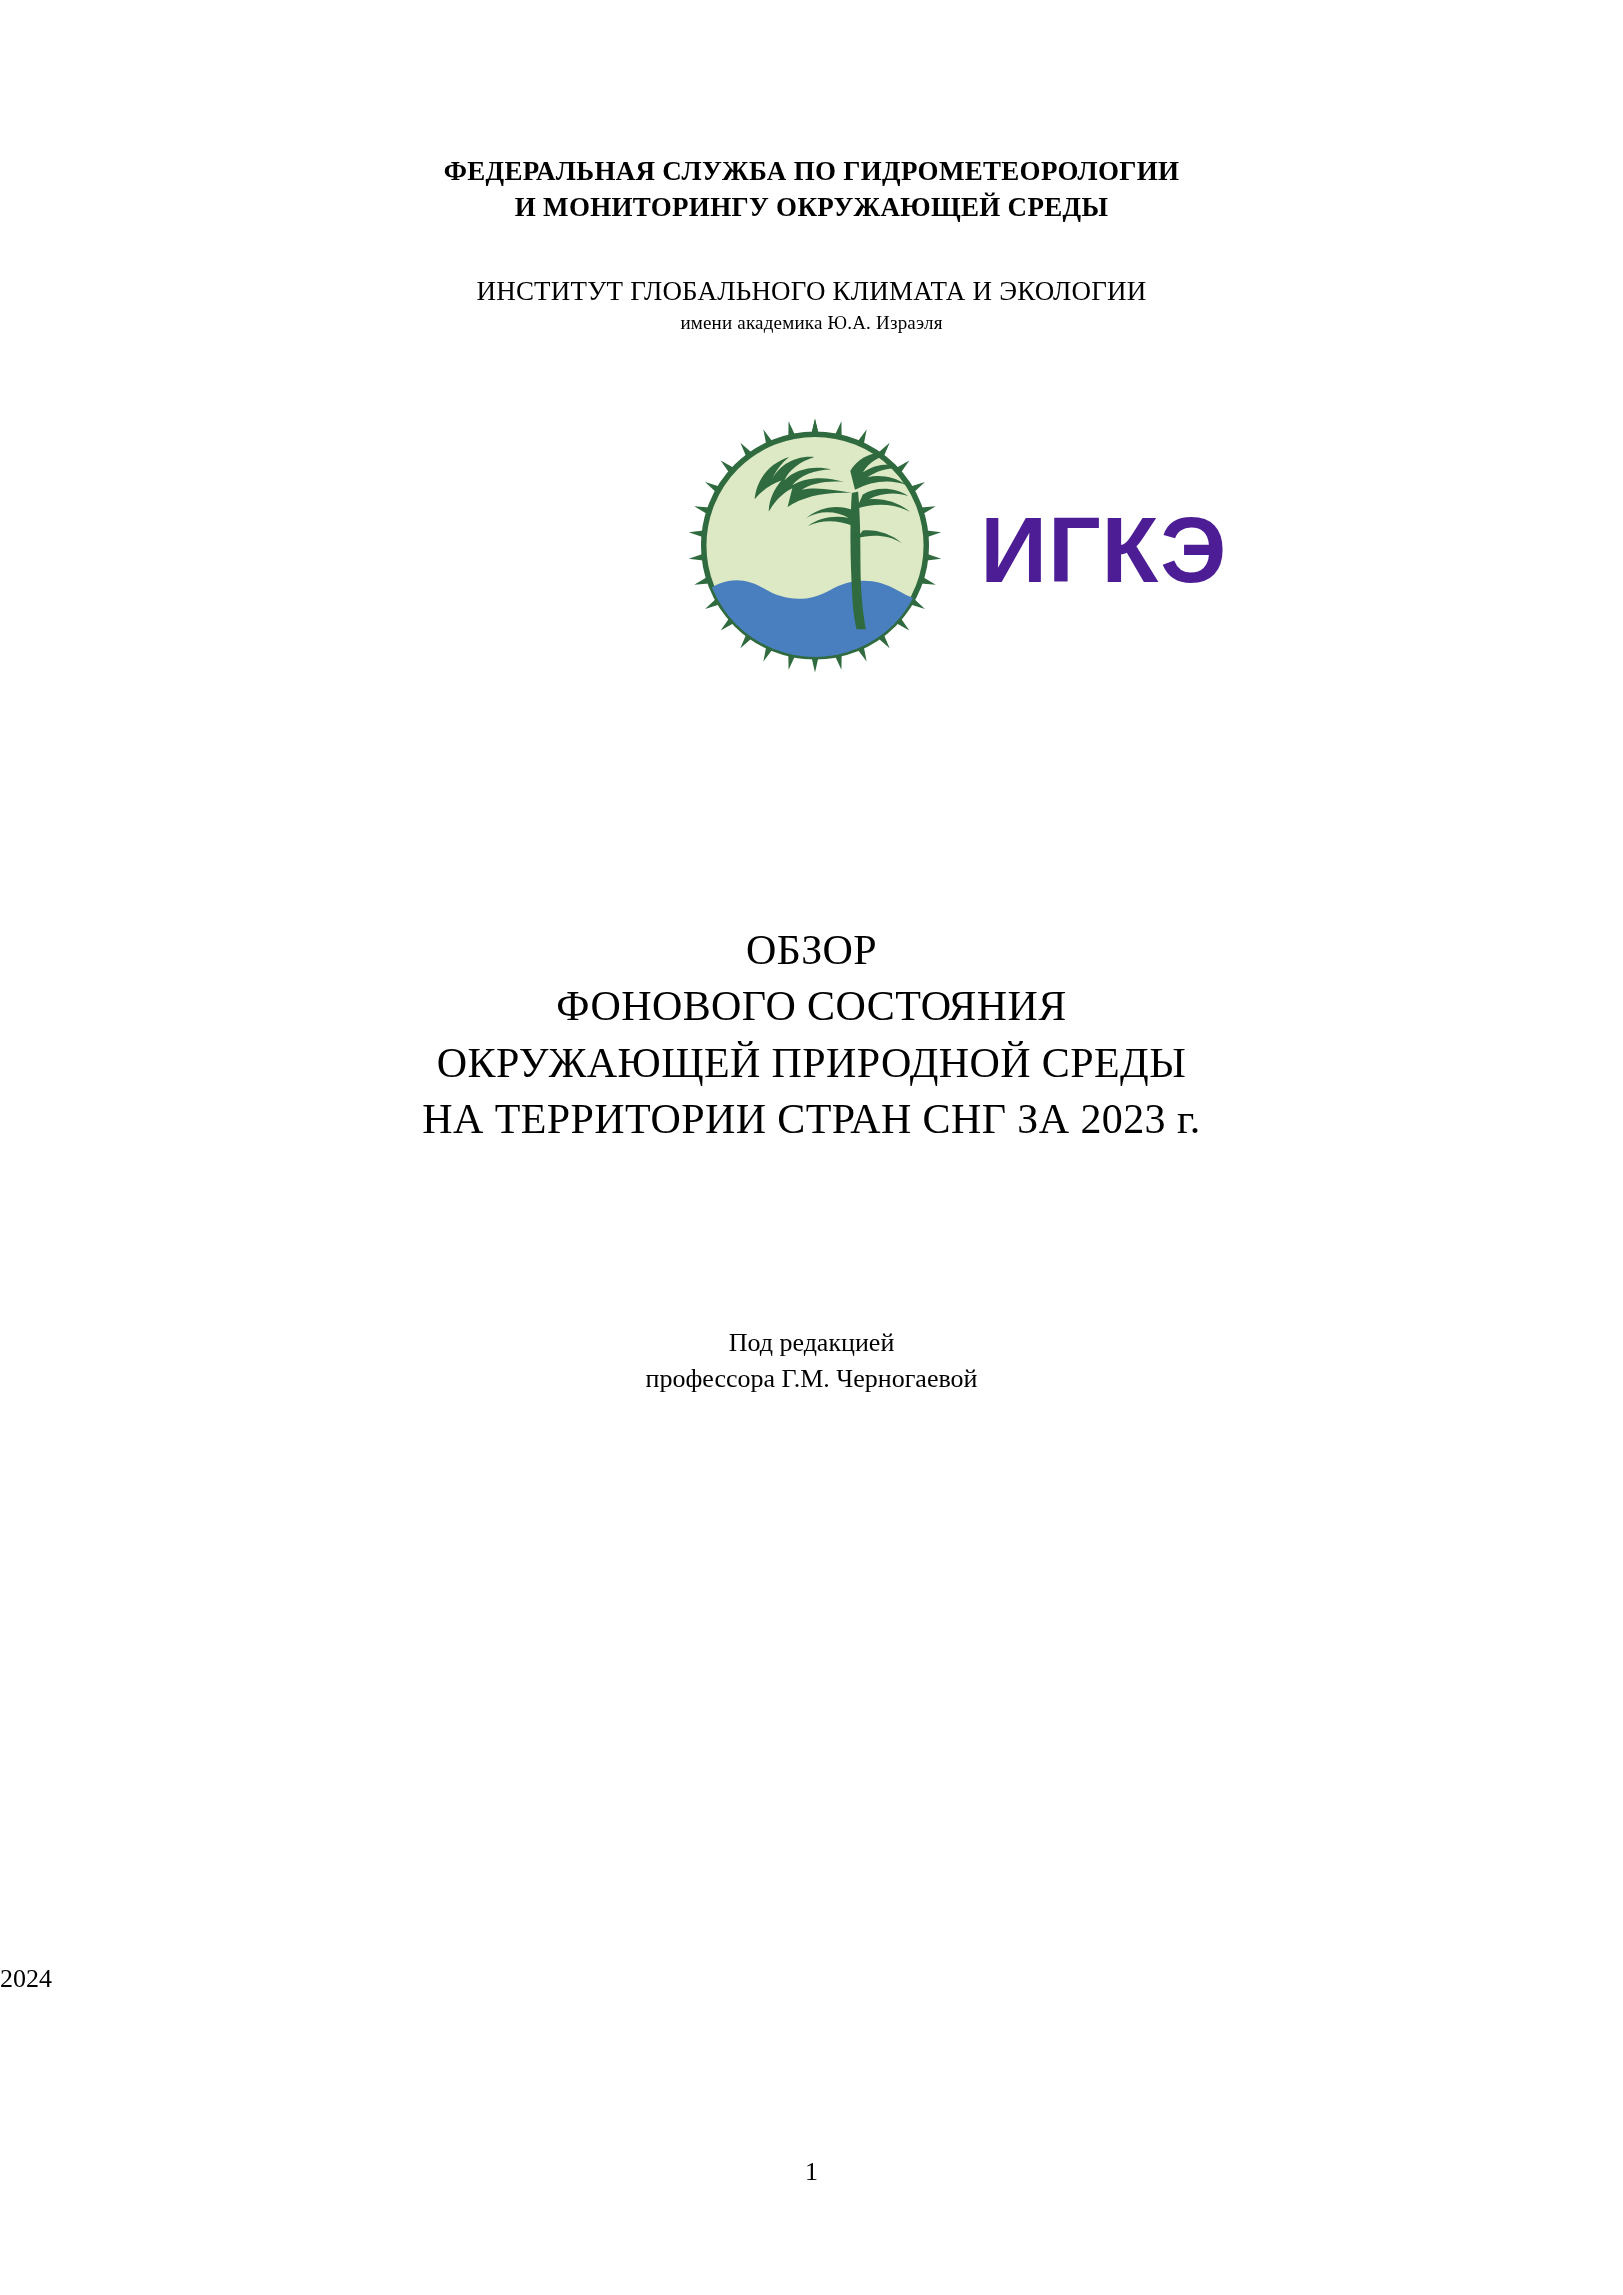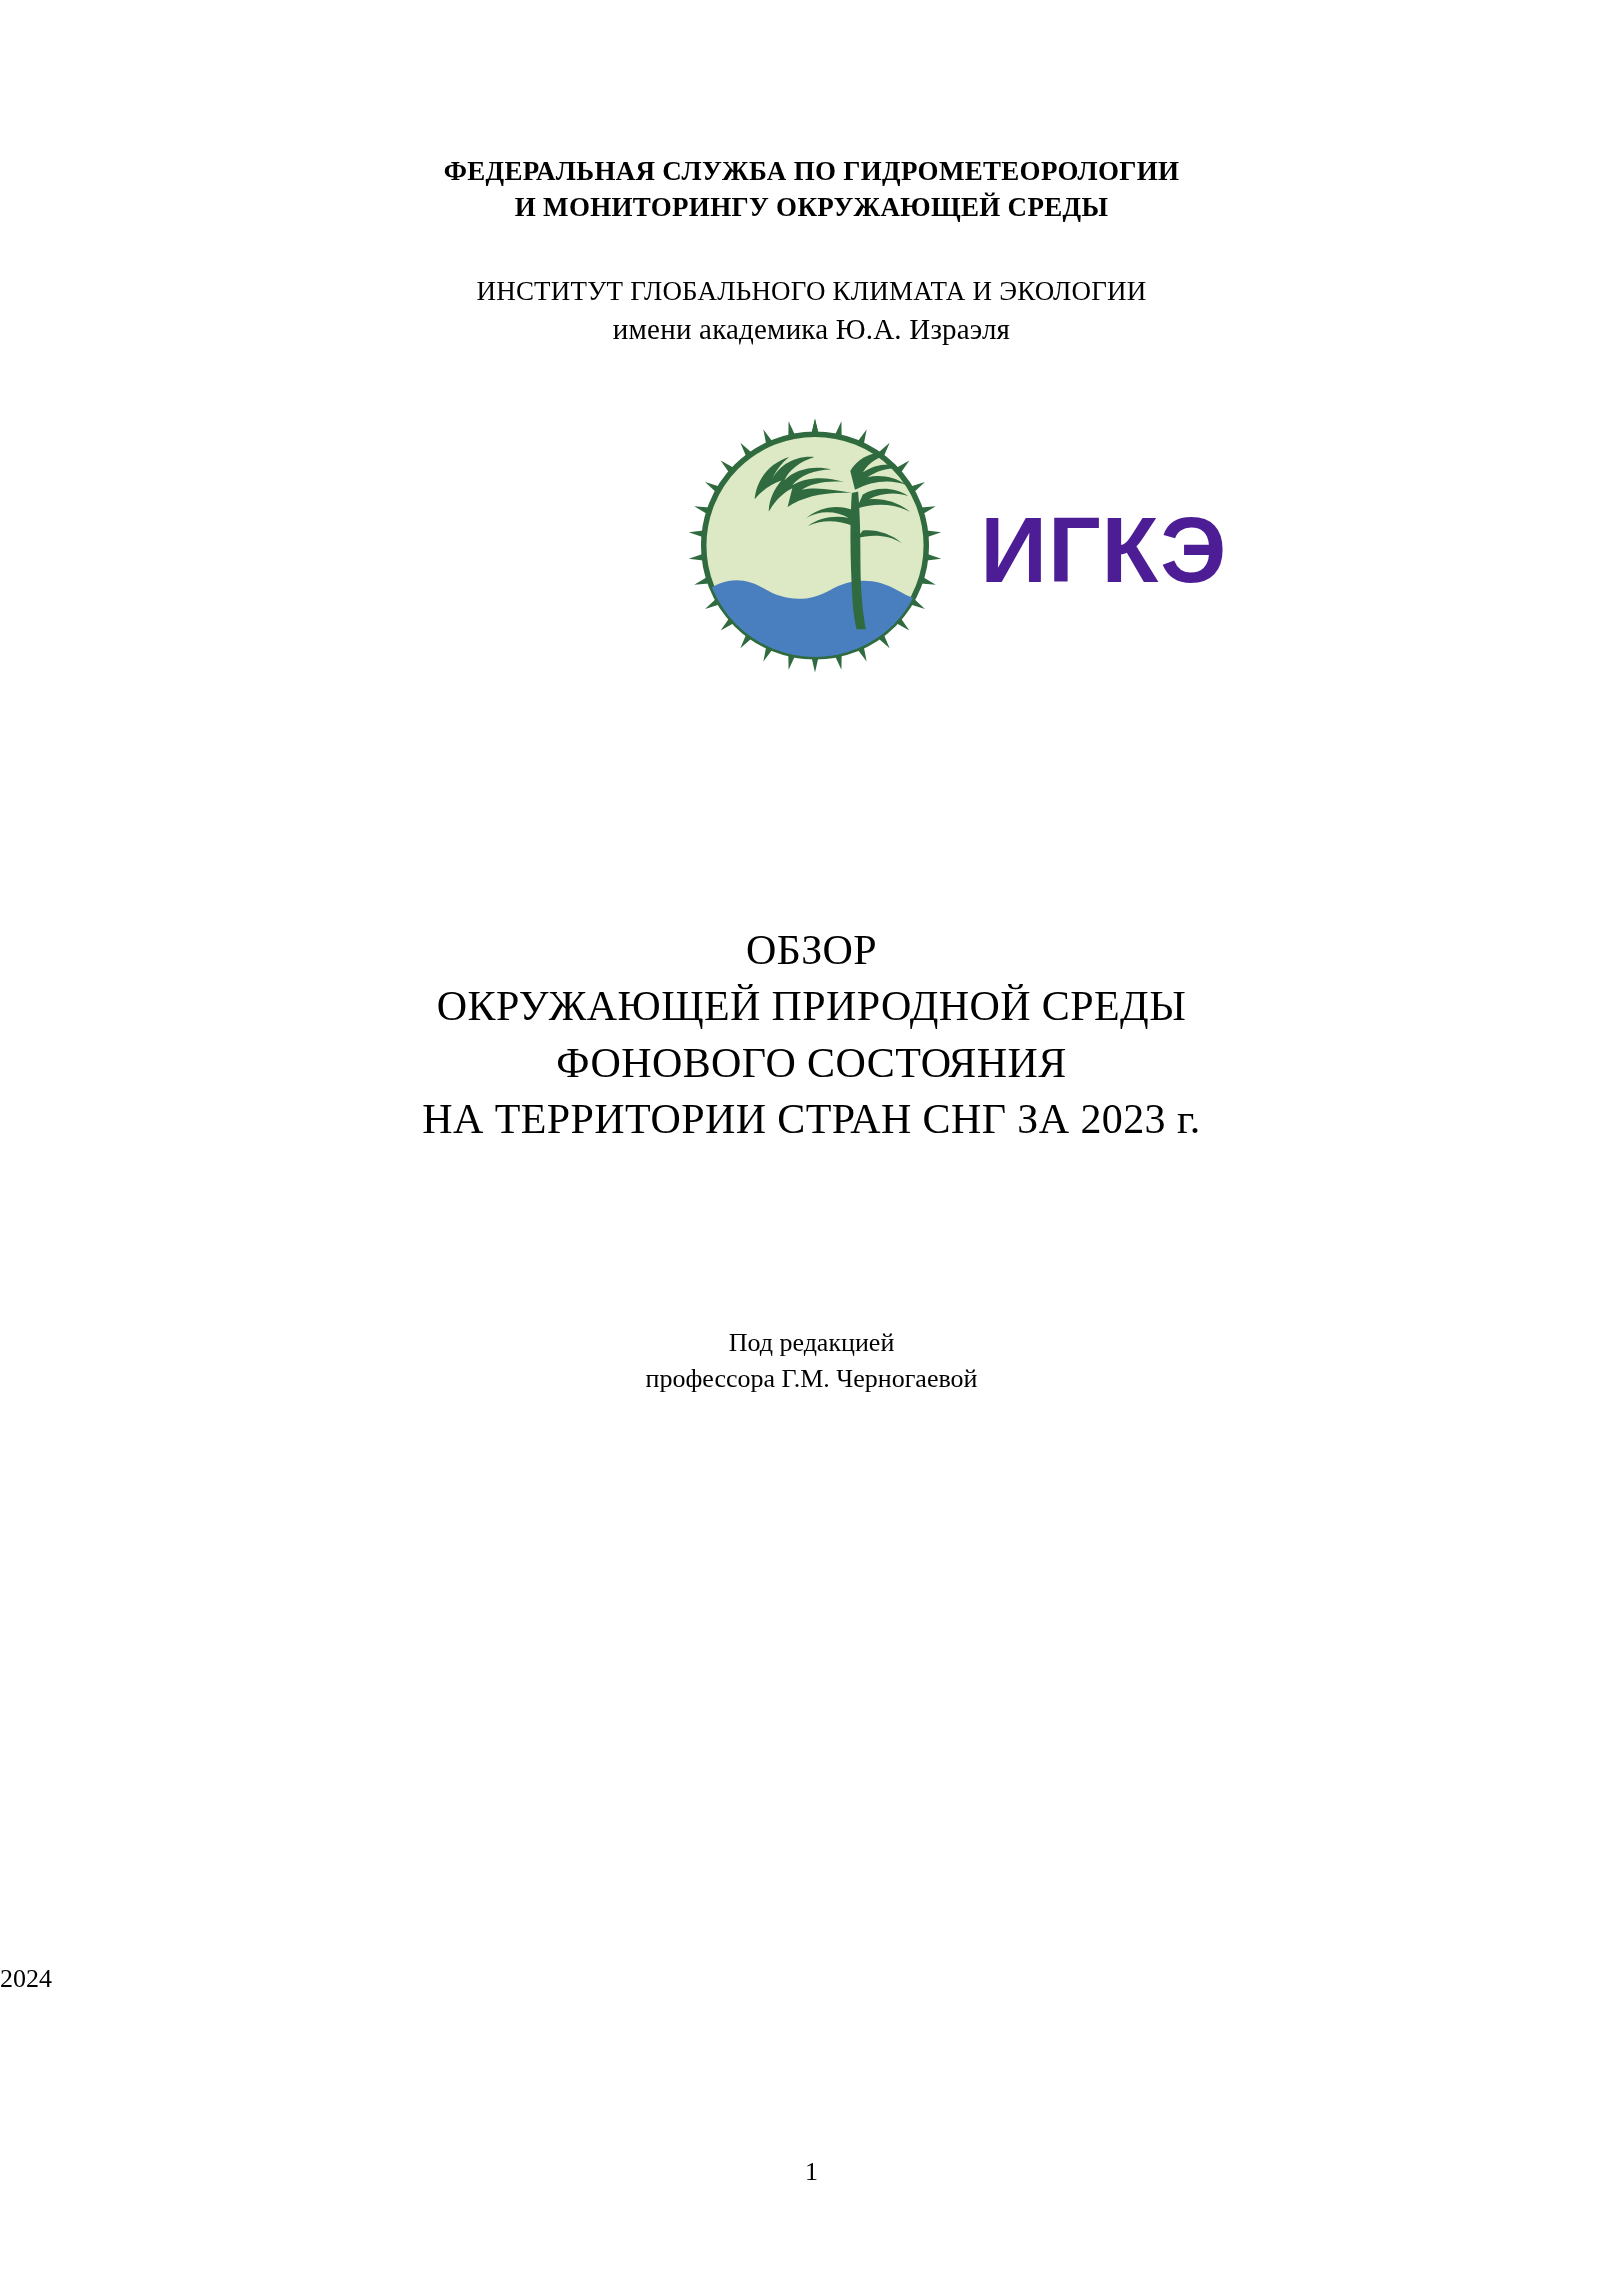--- a/index.html
+++ b/index.html
@@ -41,21 +41,21 @@
   }
   .institute-block {
     margin-top: 49px;
   }
   .institute-line {
     font-size: 27px;
     line-height: 1.32;
     letter-spacing: 0.2px;
   }
   .institute-line.sub {
-    font-size: 29px;
+    font-size: 19px;
   }
 
   
   .logo-wrap {
     position: absolute;
     top: 408px;
     left: 0;
     width: 1623px;
     display: flex;
     align-items: center;
@@ -218,22 +218,22 @@
             </g>
           </g>
         </svg>
       </span>
       <span class="logo-text">ИГКЭ</span>
     </div>
   </div>
 
   <div class="title-block">
     <div class="title-line">ОБЗОР</div>
+    <div class="title-line">ФОНОВОГО СОСТОЯНИЯ</div>
     <div class="title-line">ОКРУЖАЮЩЕЙ ПРИРОДНОЙ СРЕДЫ</div>
-    <div class="title-line">ФОНОВОГО СОСТОЯНИЯ</div>
     <div class="title-line">НА ТЕРРИТОРИИ СТРАН СНГ ЗА 2023 г.</div>
   </div>
 
   <div class="editor-block">
     <div class="editor-line">Под редакцией</div>
     <div class="editor-line">профессора Г.М. Черногаевой</div>
   </div>
 
   <div class="year-block">2024</div>
 

